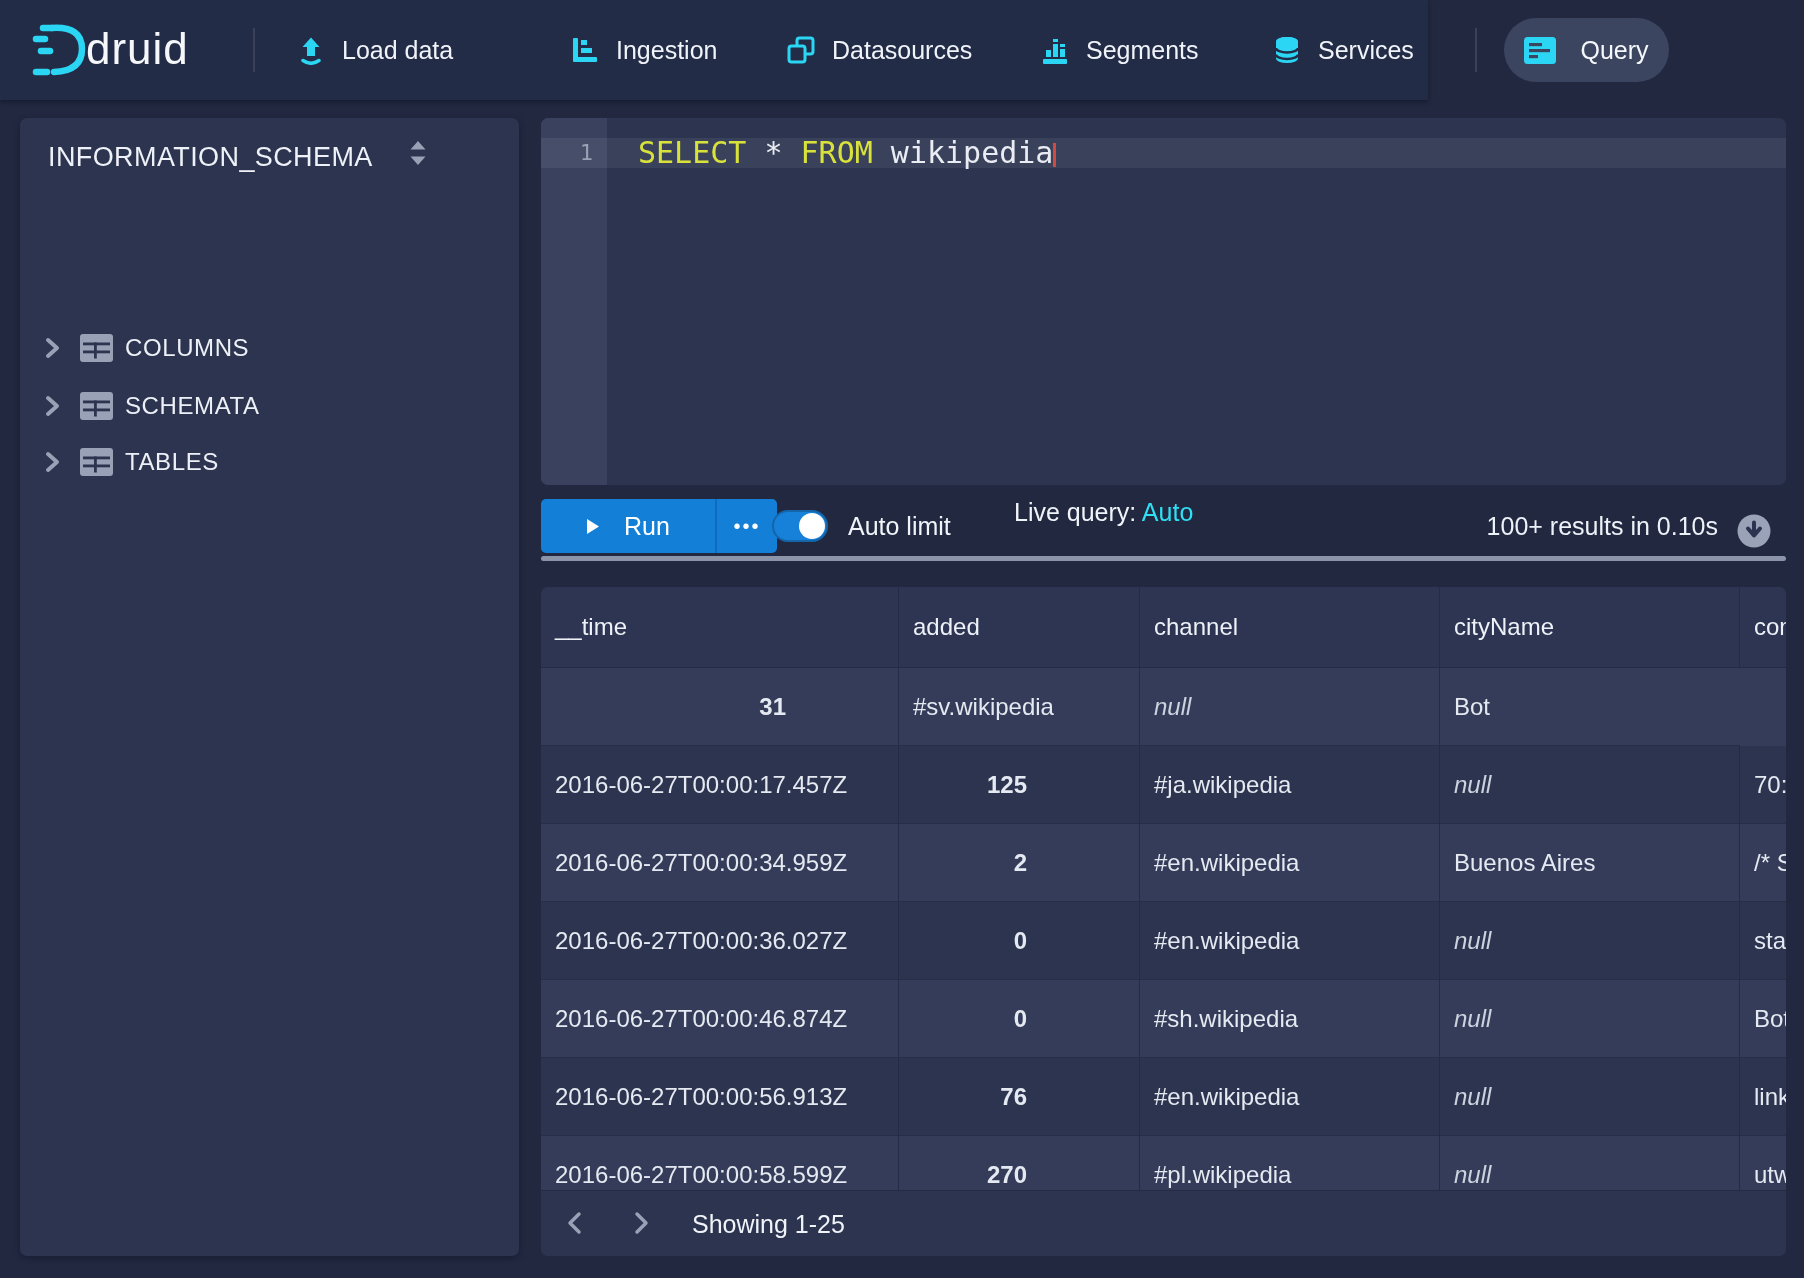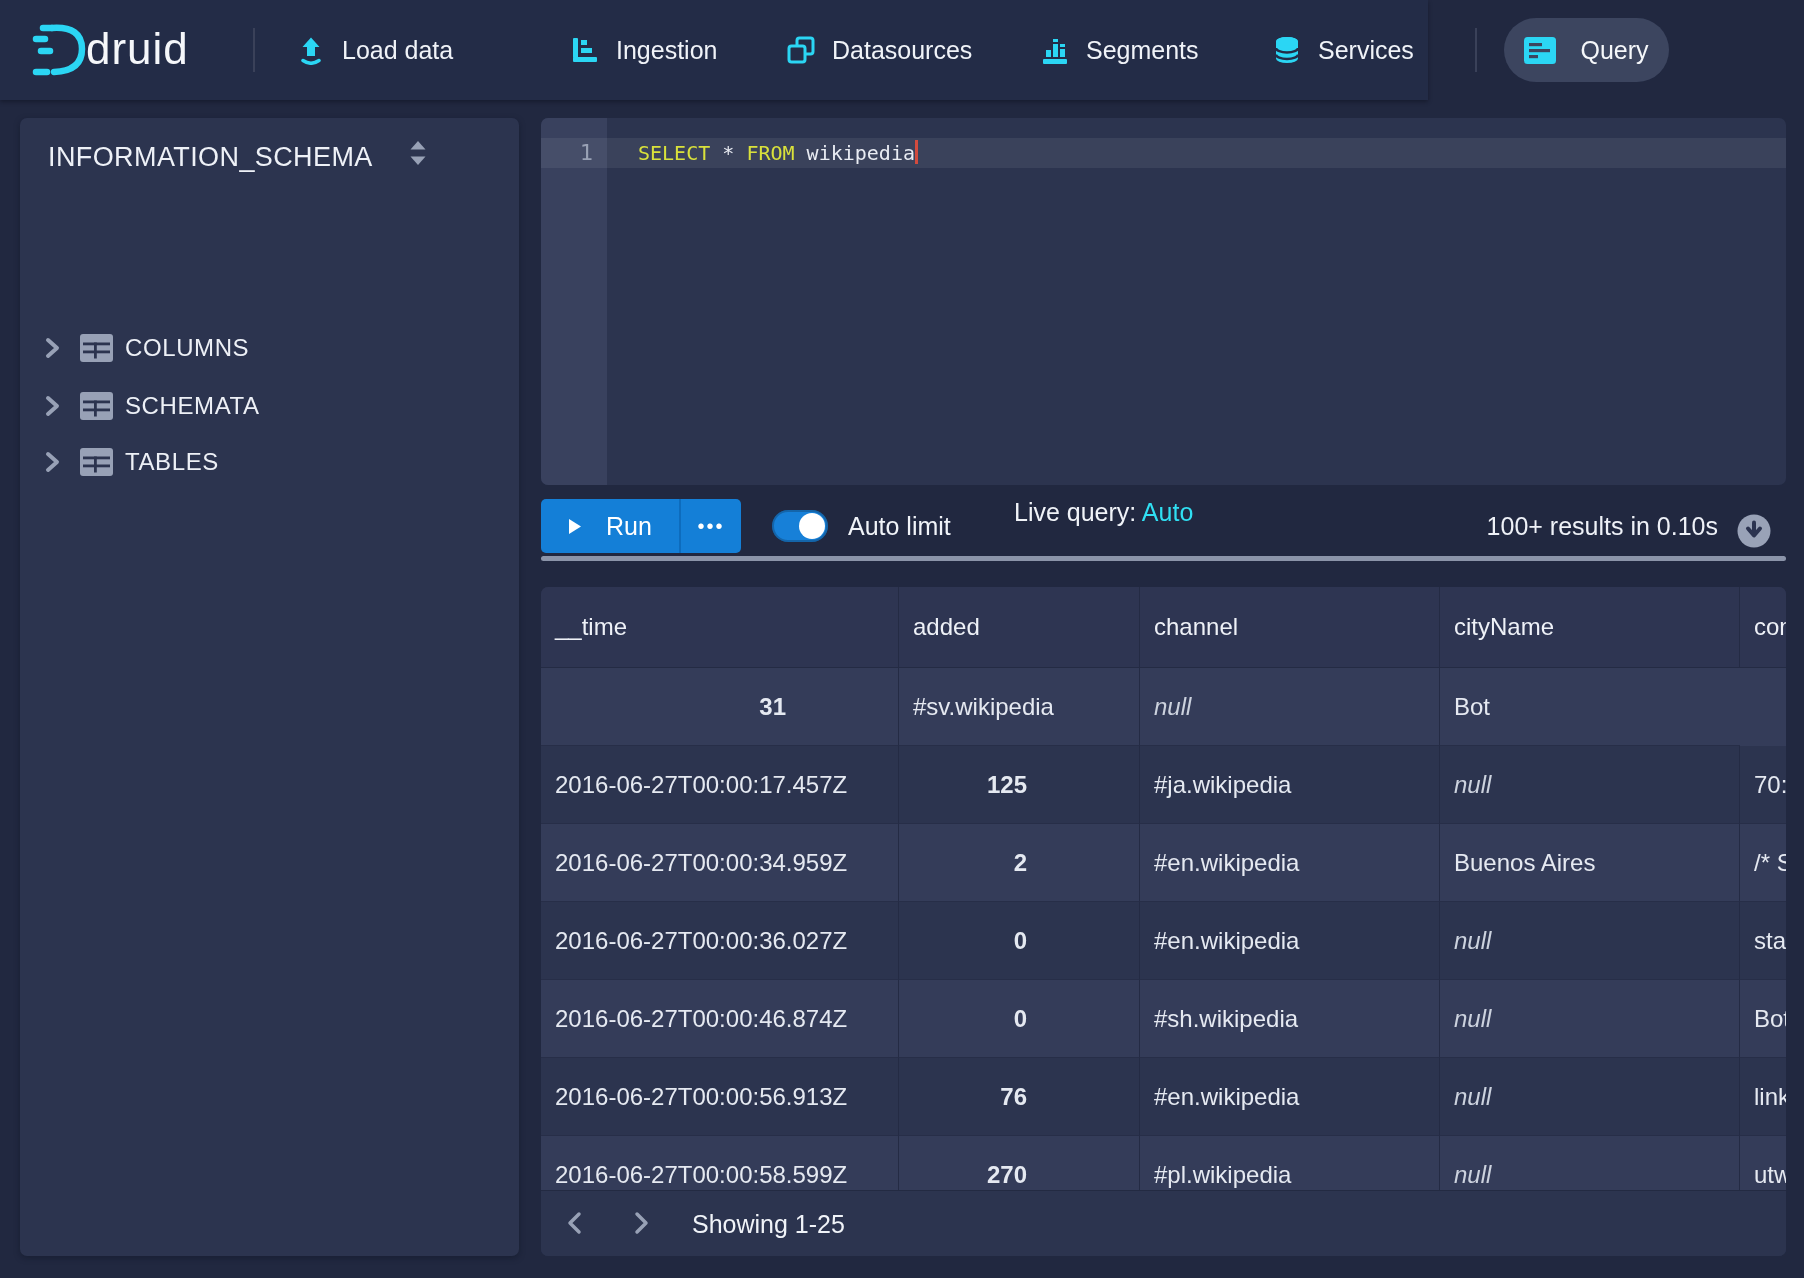--- a/index.html
+++ b/index.html
@@ -26,28 +26,28 @@
   .tree-item { position:absolute; left:0; width:100%; height:54px; display:flex; align-items:center; padding-left:23px; cursor:pointer; }
   .tree-item .chev { width:20px; display:flex; }
   .tree-item .ticon { margin-left:17px; display:flex; }
   .tree-item .label { margin-left:12px; font-size:24px; letter-spacing:.6px; color:#edf0f6; }
 
   
   .editor-panel { position:absolute; left:541px; top:118px; width:1245px; height:367px; background:#2c344f; border-radius:7px; overflow:hidden; }
   .gutter { position:absolute; left:0; top:0; width:66px; height:100%; background:#39415e; }
   .active-line { position:absolute; left:0; top:20px; width:100%; height:30px; background:rgba(255,255,255,.07); }
   .line-number { position:absolute; left:0; top:20px; width:66px; height:30px; line-height:30px; text-align:right; padding-right:14px; font-family:"DejaVu Sans Mono", monospace; font-size:22px; color:#99a1b5; }
-  .code-line { position:absolute; left:97px; top:20px; height:30px; line-height:30px; font-family:"DejaVu Sans Mono", monospace; font-size:20px; white-space:pre; cursor:text; }
+  .code-line { position:absolute; left:97px; top:20px; height:30px; line-height:30px; font-family:"DejaVu Sans Mono", monospace; font-size:30px; white-space:pre; cursor:text; }
   .tok-kw { color:#d9e13b; }
   .tok-plain { color:#e9ecf3; }
   .caret { display:inline-block; width:3px; height:24px; background:#d24b3e; vertical-align:-4px; }
 
   
   .run-group { position:absolute; left:541px; top:499px; height:54px; display:flex; border-radius:5px; overflow:hidden; }
-  .run-btn { width:138px; height:54px; background:#147fd7; border:none; display:flex; align-items:center; justify-content:center; gap:24px; cursor:pointer; }
+  .run-btn { width:174px; height:54px; background:#147fd7; border:none; display:flex; align-items:center; justify-content:center; gap:24px; cursor:pointer; }
   .run-btn .label { color:#fff; font-size:25px; font-family:"Liberation Sans", sans-serif; }
   .btn-sep { width:2px; background:#0d6cbd; }
   .more-btn { width:60px; height:54px; background:#147fd7; border:none; color:#fff; font-size:20px; letter-spacing:2px; cursor:pointer; }
   .switch { position:absolute; left:772px; top:510px; width:56px; height:32px; border-radius:16px; background:#1780d8; box-shadow:inset 0 0 0 2px rgba(12,18,30,.25); cursor:pointer; }
   .switch .knob { position:absolute; right:3px; top:3px; width:26px; height:26px; border-radius:50%; background:#ffffff; }
   .auto-limit-label { position:absolute; left:848px; top:499px; height:54px; line-height:54px; font-size:25px; color:#f0f3f8; }
   .live-query { position:absolute; left:1014px; top:485px; height:54px; line-height:54px; font-size:25px; color:#f0f3f8; white-space:pre; }
   .live-query .value { color:#30dff2; cursor:pointer; }
   .results-summary { position:absolute; right:86px; top:499px; height:54px; line-height:54px; font-size:25px; color:#eef1f7; }
   .download-btn { position:absolute; left:1737px; top:514px; width:34px; height:34px; border:none; background:transparent; cursor:pointer; padding:0; }

